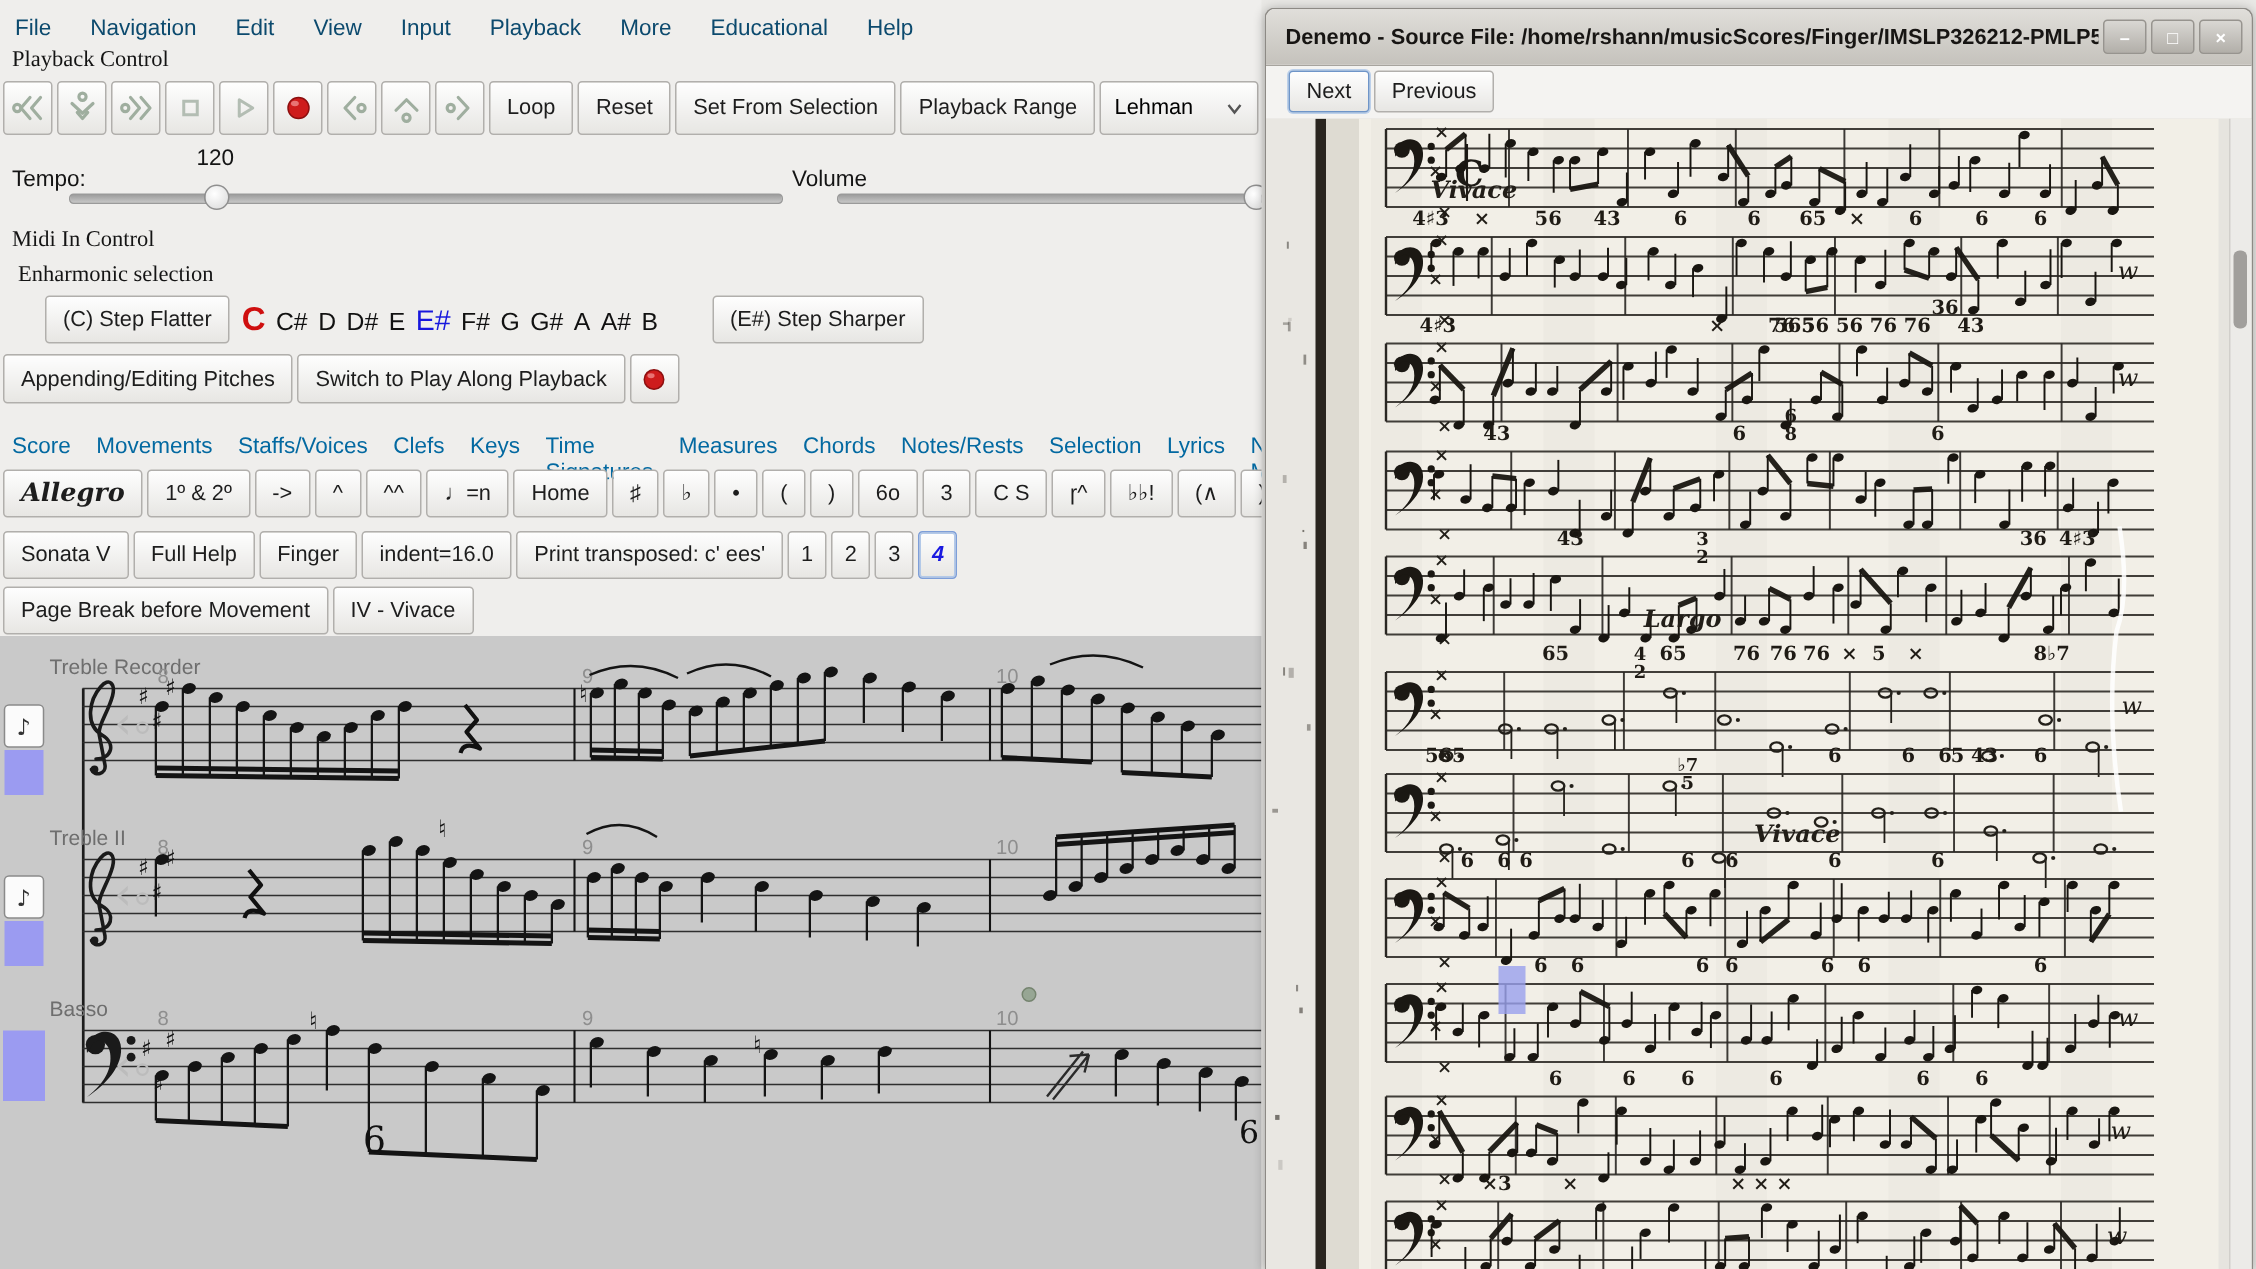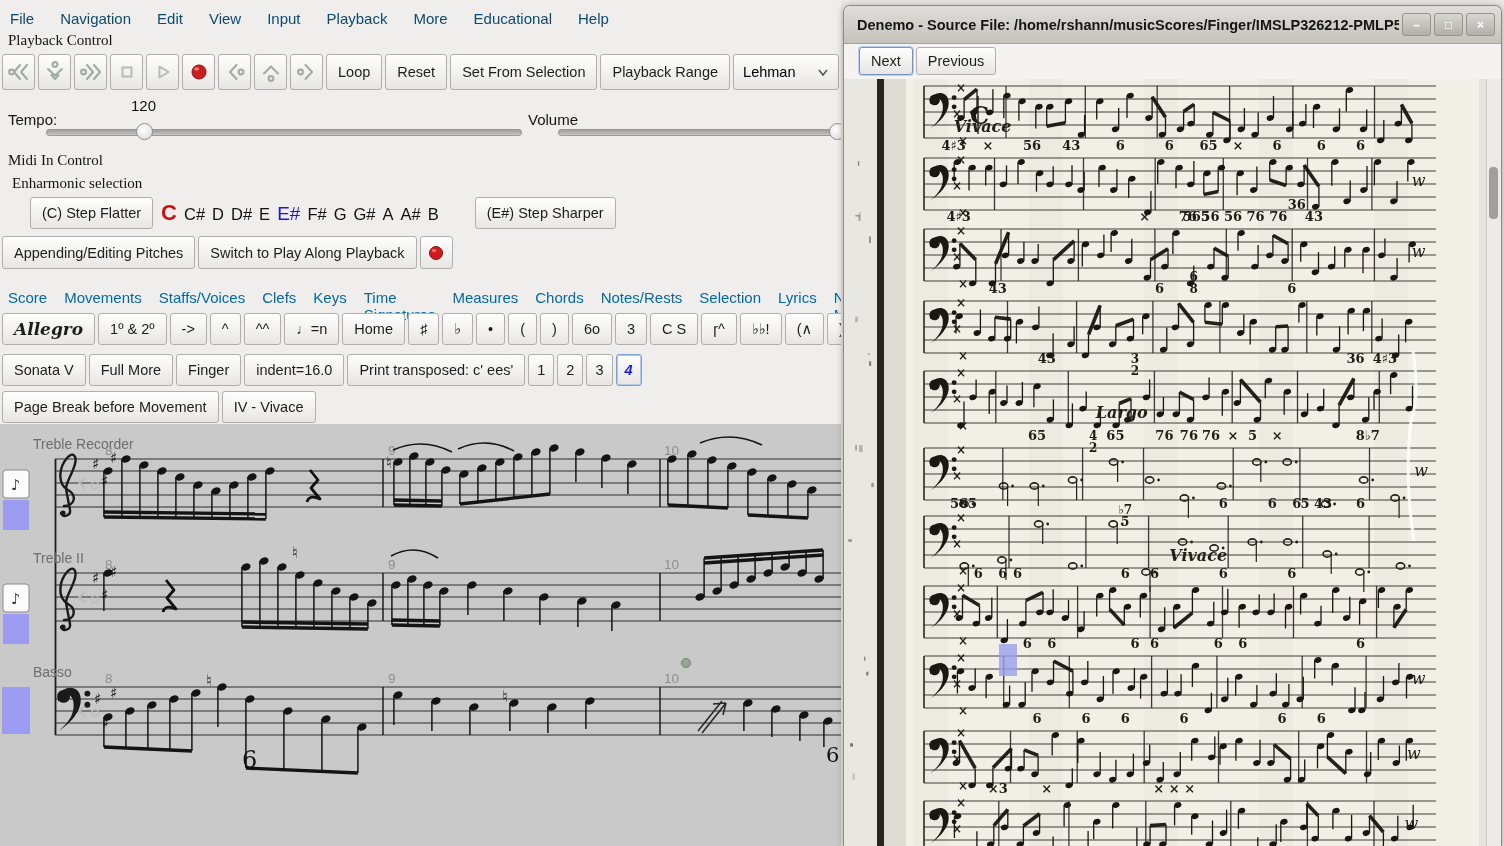--- a/index.html
+++ b/index.html
@@ -227,21 +227,21 @@
       <button class="tbtn">6o</button>
       <button class="tbtn">3</button>
       <button class="tbtn">C S</button>
       <button class="tbtn">ɼ^</button>
       <button class="tbtn">♭♭!</button>
       <button class="tbtn">(∧</button>
       <button class="tbtn">)∨</button>
     </div>
   <div class="btnrow short" id="score-bar">
       <button class="tbtn">Sonata V</button>
-      <button class="tbtn">Full More</button>
+      <button class="tbtn">Full Help</button>
       <button class="tbtn">Finger</button>
       <button class="tbtn">indent=16.0</button>
       <button class="tbtn">Print transposed: c' ees'</button>
       <button class="tbtn narrow">1</button>
       <button class="tbtn narrow">2</button>
       <button class="tbtn narrow">3</button>
       <button class="tbtn narrow active-blue">4</button>
     </div>
   <div class="btnrow short" id="movement-bar">
       <button class="tbtn">Page Break before Movement</button>

